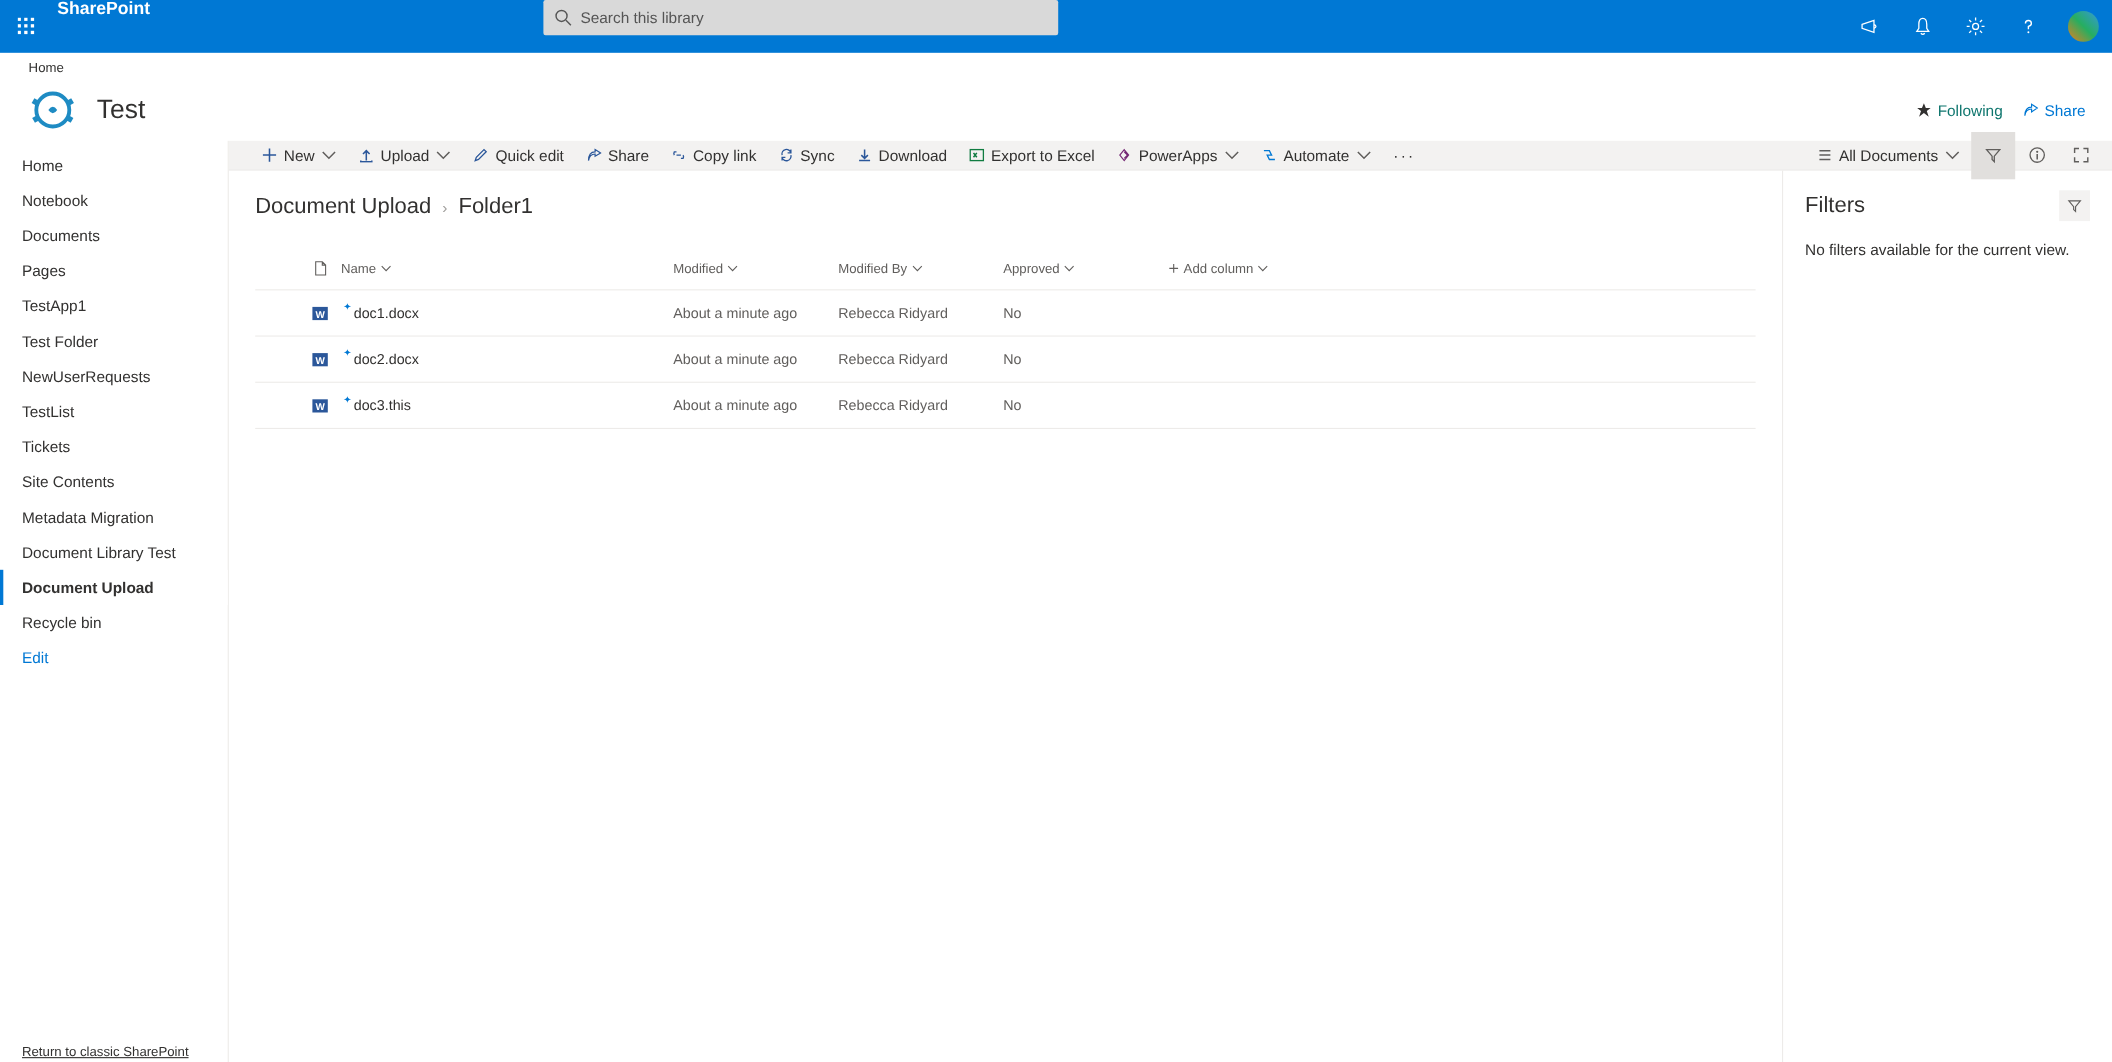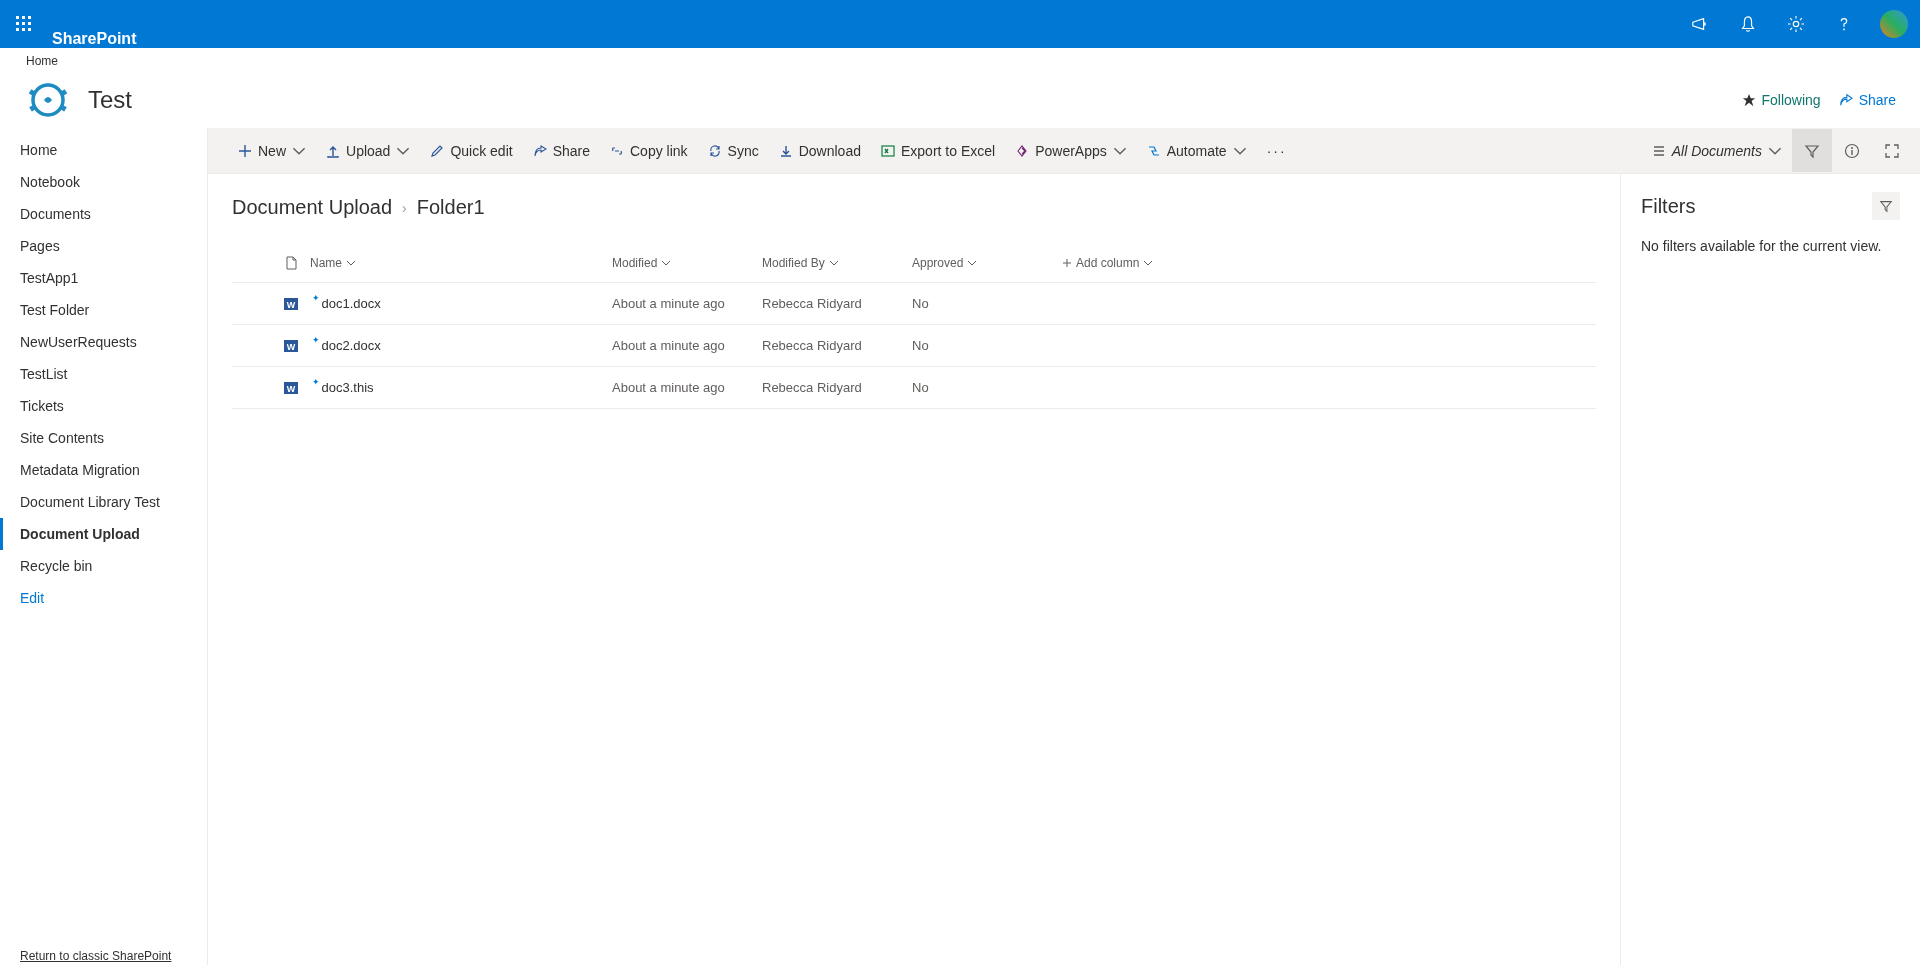--- a/index.html
+++ b/index.html
@@ -1,19 +1,19 @@
 <!DOCTYPE html>
 <html><head>
 <meta charset="utf-8">
 <style>
 * { margin: 0; padding: 0; box-sizing: border-box; font-family: "Segoe UI", -apple-system, BlinkMacSystemFont, sans-serif; }
 body { background: #fff; color: #323130; font-size: 14px; overflow: hidden; }
 
 
-.suite-bar { height: 48px; background: #0078d4; display: flex; align-items: flex-end; color: #fff; }
+.suite-bar { height: 48px; background: #0078d4; display: flex; align-items: flex-start; color: #fff; }
 .waffle { width: 48px; height: 48px; display: flex; align-items: center; justify-content: center; }
 .waffle svg { width: 16px; height: 16px; fill: #fff; }
 .app-name { font-size: 16px; font-weight: 600; margin-left: 4px; }
 .search-wrap { flex: 0 0 auto; margin-left: auto; margin-right: auto; width: 468px; position: relative; }
 .search-box { width: 100%; height: 32px; background: #d9d9d9; border: none; border-radius: 2px; padding: 0 10px 0 34px; font-size: 14px; color: #323130; outline: none; }
 .search-box::placeholder { color: #555; }
 .search-icon { position: absolute; left: 10px; top: 8px; width: 16px; height: 16px; }
 .suite-right { margin-left: auto; display: flex; align-items: center; }
 .suite-btn { width: 48px; height: 48px; display: flex; align-items: center; justify-content: center; color: #fff; }
 .suite-btn svg { width: 18px; height: 18px; fill: #fff; }
@@ -36,26 +36,26 @@
 .nav-list { flex: 1; padding-top: 6px; }
 .nav-item { padding: 8px 20px; font-size: 14px; color: #323130; cursor: pointer; }
 .nav-item.active { font-weight: 600; border-left: 3px solid #0078d4; padding-left: 17px; background: #fff; }
 .nav-edit { color: #0078d4; }
 .nav-bottom { padding: 10px 20px; font-size: 12px; }
 .nav-bottom a { color: #323130; text-decoration: underline; }
 
 .main { flex: 1; display: flex; flex-direction: column; min-width: 0; }
 
 
-.cmd-bar { height: 46px; background: #f3f2f1; border-bottom: 1px solid #edebe9; display: flex; align-items: center; padding: 0 8px 0 20px; gap: 0; }
+.cmd-bar { height: 27px; background: #f3f2f1; border-bottom: 1px solid #edebe9; display: flex; align-items: center; padding: 0 8px 0 20px; gap: 0; }
 .cmd-btn { display: flex; align-items: center; gap: 6px; padding: 0 10px; height: 43px; font-size: 14px; color: #323130; cursor: pointer; white-space: nowrap; }
 .cmd-btn svg { width: 14px; height: 14px; fill: #2b579a; }
 .chev { width: 10px; height: 10px; }
 .cmd-overflow { padding: 0 10px; cursor: pointer; letter-spacing: 2px; color: #323130; }
-.cmd-right { margin-left: auto; display: flex; align-items: center; gap: 0; font-style: italic; }
+.cmd-right { margin-left: auto; display: flex; align-items: center; gap: 0; }
 .cmd-icon-btn { width: 40px; height: 43px; display: flex; align-items: center; justify-content: center; cursor: pointer; }
 .cmd-icon-btn.active { background: #e1dfdd; }
 .cmd-icon-btn svg { width: 16px; height: 16px; fill: #605e5c; }
 
 
 .content-row { display: flex; flex: 1; min-height: 0; }
 .content { flex: 1; padding: 22px 24px; overflow: auto; }
 .breadcrumb-main { font-size: 20px; font-weight: 300; display: flex; align-items: center; gap: 10px; margin-bottom: 24px; }
 .breadcrumb-main a { color: #323130; text-decoration: none; cursor: pointer; }
 .breadcrumb-sep { color: #a19f9d; font-size: 14px; }
@@ -95,20 +95,27 @@
         <rect x="12" y="0" width="3" height="3"></rect>
         <rect x="0" y="6" width="3" height="3"></rect>
         <rect x="6" y="6" width="3" height="3"></rect>
         <rect x="12" y="6" width="3" height="3"></rect>
         <rect x="0" y="12" width="3" height="3"></rect>
         <rect x="6" y="12" width="3" height="3"></rect>
         <rect x="12" y="12" width="3" height="3"></rect>
       </svg>
   </div>
   <div class="app-name">SharePoint</div>
+  <div class="search-wrap">
+    <svg class="search-icon" viewBox="0 0 16 16">
+        <circle cx="6.5" cy="6.5" r="5" fill="none" stroke="#555" stroke-width="1.3"></circle>
+        <line x1="10.5" y1="10.5" x2="15" y2="15" stroke="#555" stroke-width="1.3"></line>
+      </svg>
+    <input class="search-box" placeholder="Search this library" style="">
+  </div>
   <div class="suite-right">
     <div class="suite-btn">
         <svg viewBox="0 0 20 20">
           <path d="M2 8 L14 4 L14 16 L2 12 Z M14 8 Q18 10 14 12" fill="none" stroke="#fff" stroke-width="1.3"></path>
         </svg>
       </div>
     <div class="suite-btn">
         <svg viewBox="0 0 20 20">
           <path d="M10 2 Q14 2 14 8 L14 12 L16 15 L4 15 L6 12 L6 8 Q6 2 10 2 M8 17 Q10 19 12 17" fill="none" stroke="#fff" stroke-width="1.3"></path>
         </svg>

